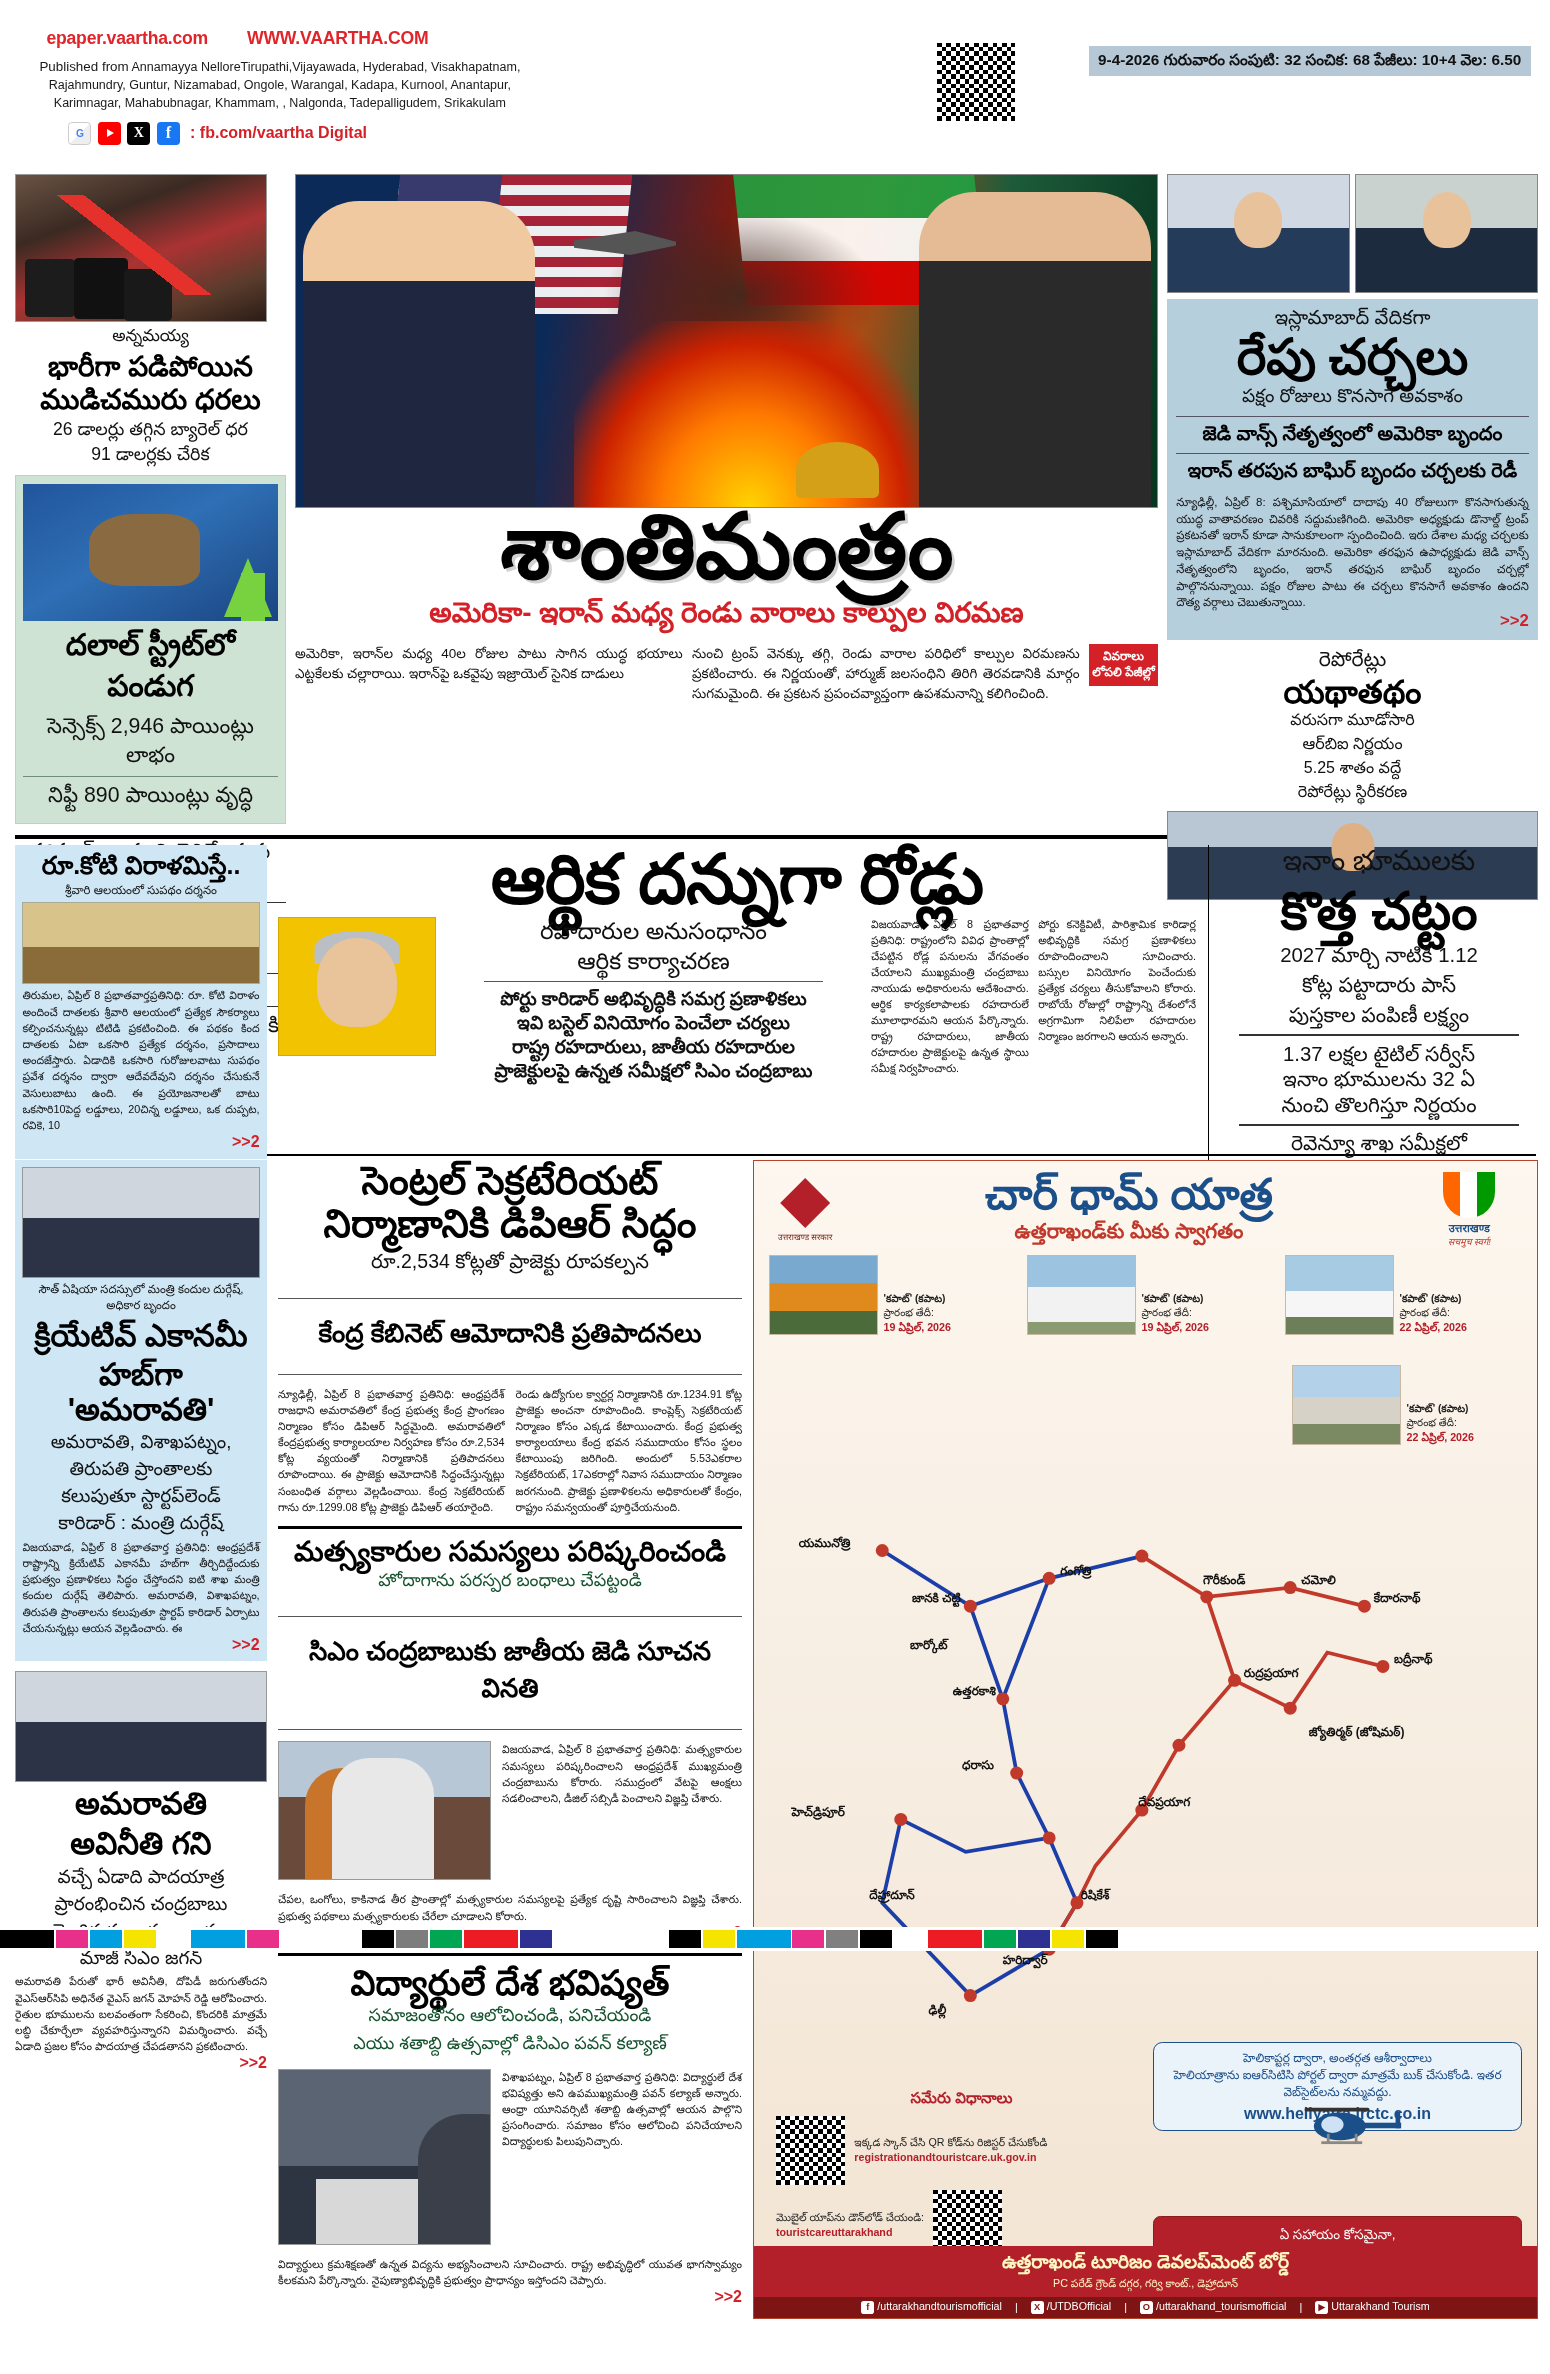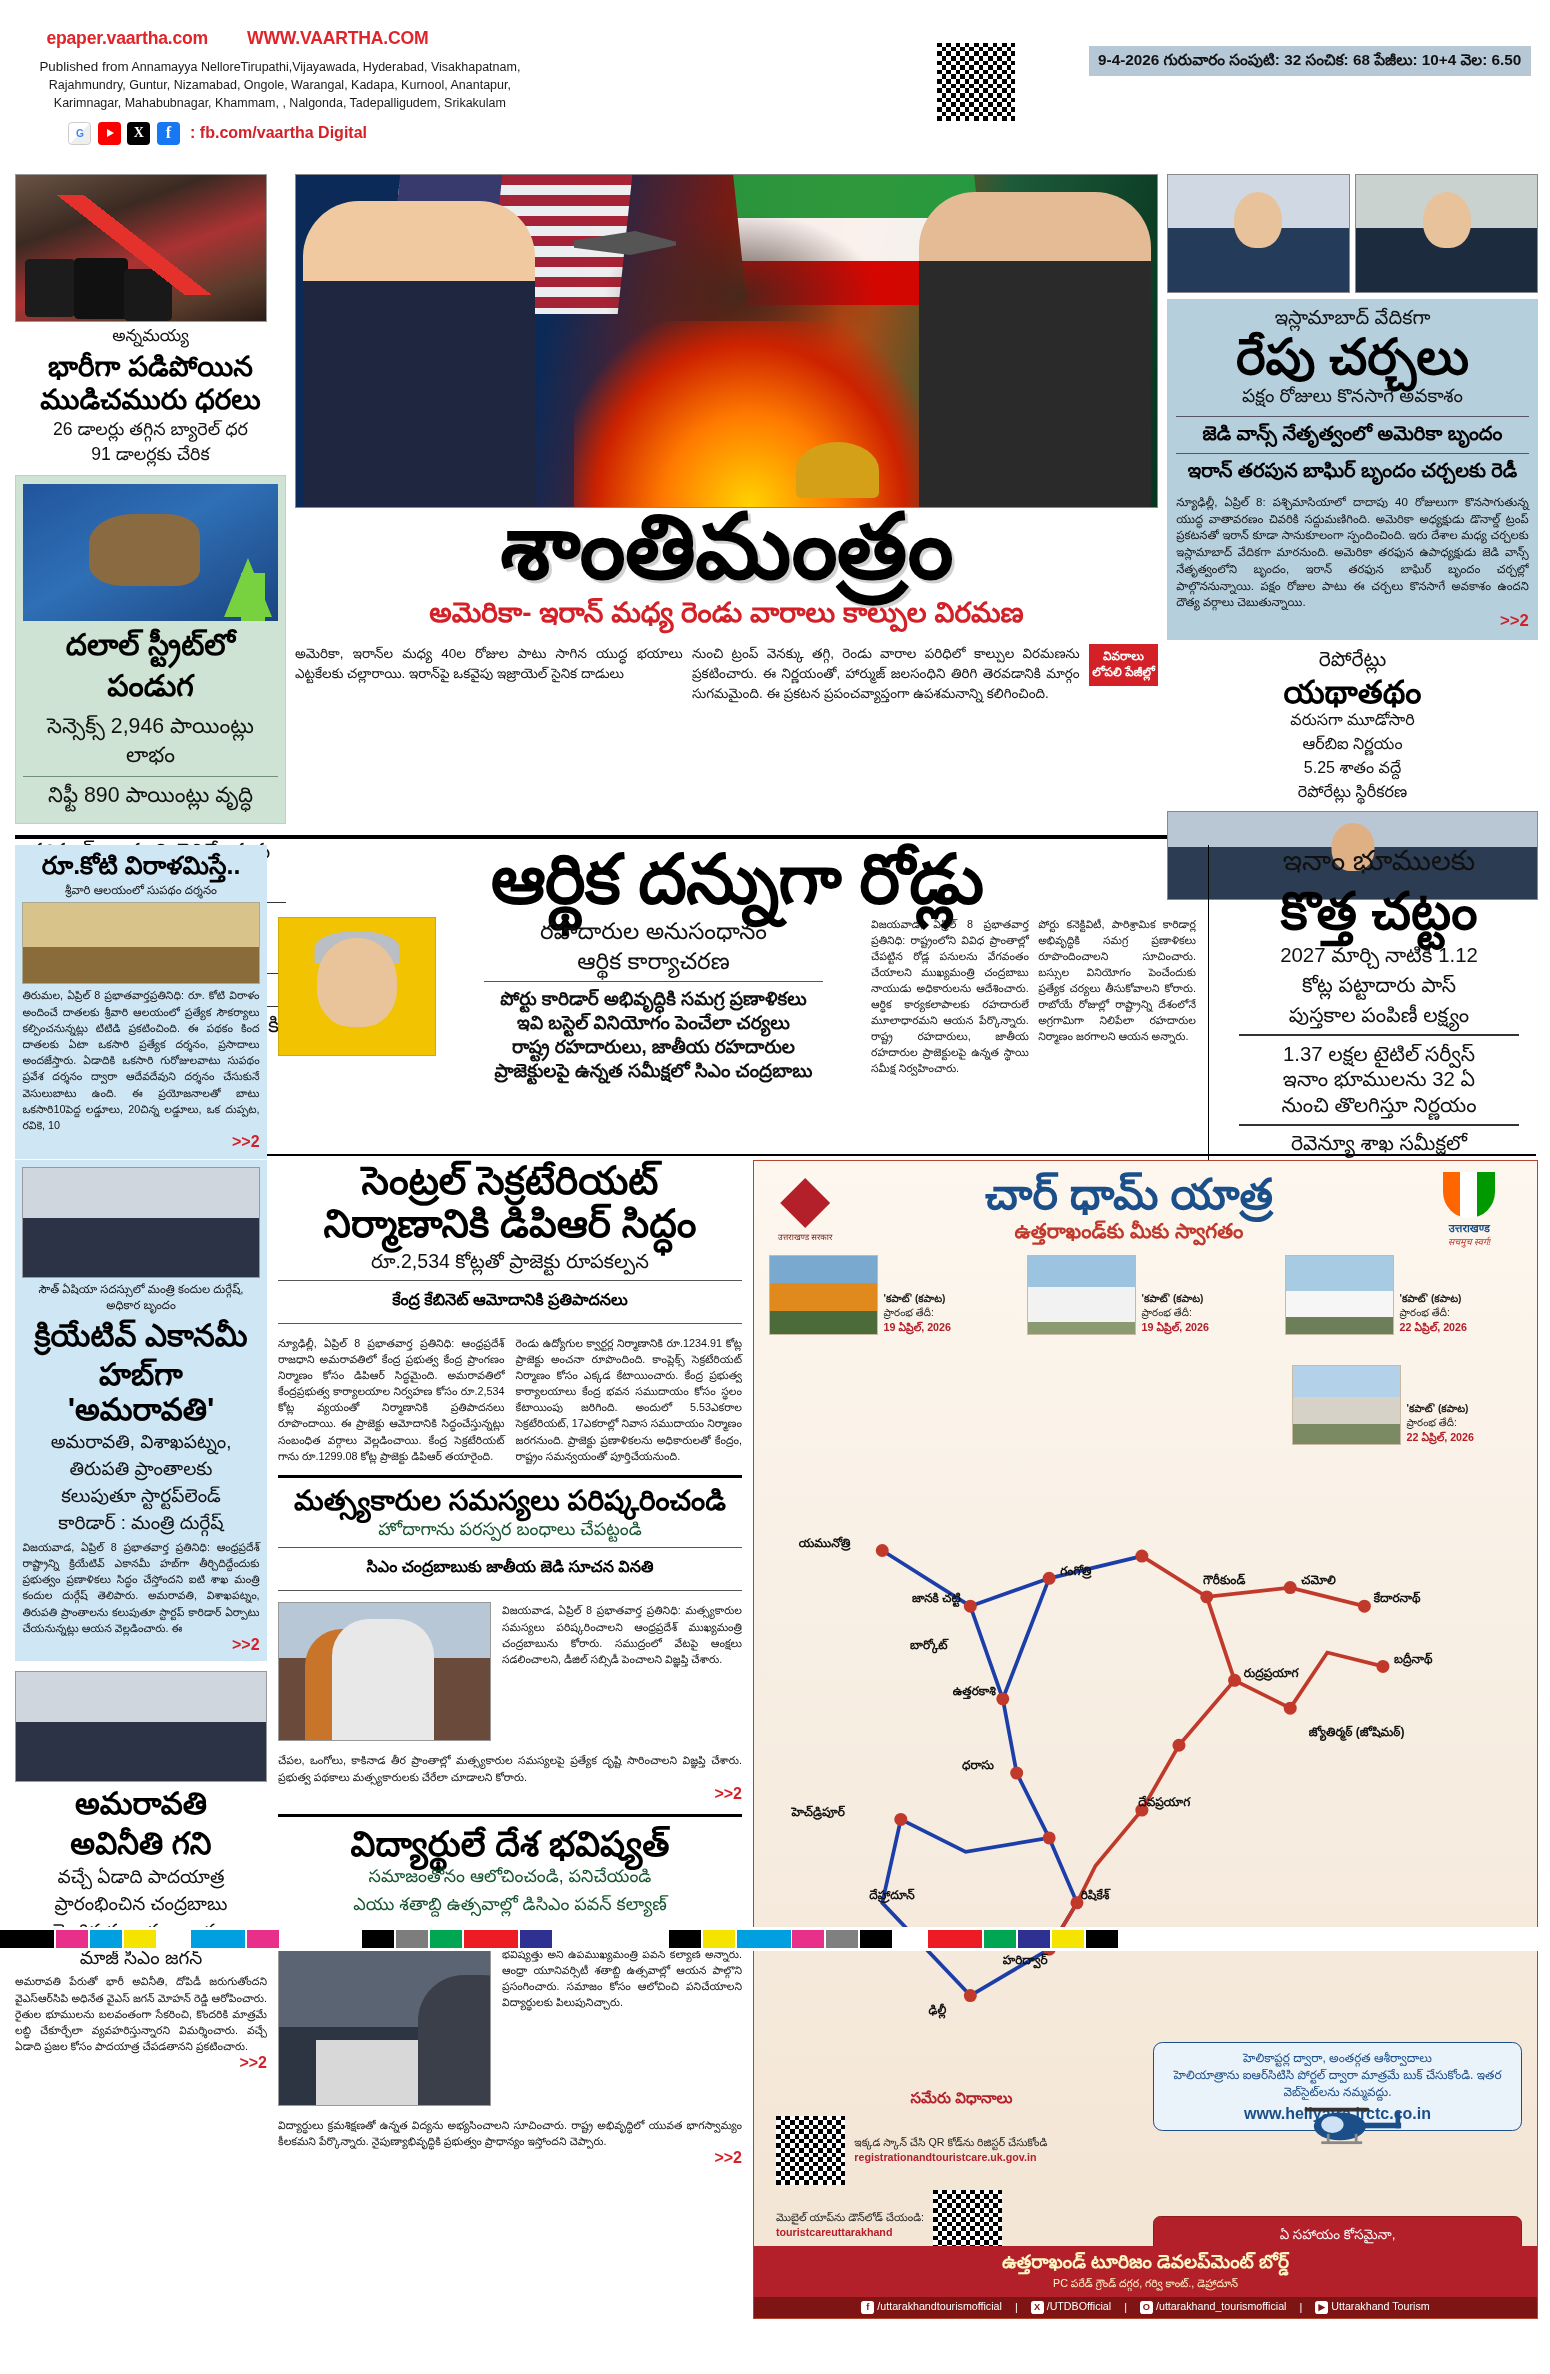--- a/index.html
+++ b/index.html
@@ -104,21 +104,21 @@
      text-align:center; padding:5.6px 2.8px; line-height:1.3; align-self:flex-start;}
 
   .col-right-top { position:absolute; left:1167px; top:0px; width:371px; }
   .rt-photos{display:flex;gap:5.6px;}
   .rt-ph{flex:1;height:119px;border:0.9px solid #888;position:relative;overflow:hidden;}
   .rt-ph.a{background:linear-gradient(180deg,#cfd8e3 0 45%,#243b5a 45% 100%);}
   .rt-ph.b{background:linear-gradient(180deg,#c9d2cf 0 45%,#1c2b3d 45% 100%);}
   .rt-ph .face{position:absolute;left:50%;top:16.7px;transform:translateX(-50%);width:48px;height:56px;background:#e8c29b;border-radius:50% 50% 44% 44%;}
   .rt-box{background:#b6cfdd;margin-top:5.6px;padding:7.4px 9.3px 9.3px 9.3px;}
   .rt-kicker{text-align:center;font-size:19.5px;color:#111;}
-  .rt-h1{text-align:center;font-size:50px;font-weight:bold;line-height:1.05;margin-top:-1.9px;color:#000;}
+  .rt-h1{text-align:center;font-size:50px;font-weight:bold;line-height:1.05;margin-top:-1.9px;color:#000;font-family:Liberation Serif, serif;}
   .rt-sub{text-align:center;font-size:18.6px;color:#111;margin-top:1.9px;border-bottom:1.9px solid #556;padding-bottom:4.6px;}
   .rt-l2{text-align:center;font-size:19.5px;font-weight:bold;color:#000;padding:4.6px 0;border-bottom:1.9px solid #556;}
   .rt-l3{text-align:center;font-size:19.5px;font-weight:bold;color:#000;padding:4.6px 0;}
   .rt-body{font-size:11.5px;line-height:1.45;text-align:justify;color:#111;margin-top:3.7px;}
   .rt-more{text-align:right;font-size:16.7px;font-weight:bold;color:#d42027;}
   .rt-b2{margin-top:7.4px;}
   .rt-b2 .k{text-align:center;font-size:20.4px;color:#111;}
   .rt-b2 .h{text-align:center;font-size:32px;font-weight:bold;line-height:1.06;color:#000;}
   .rt-b2 .s{text-align:center;font-size:16px;color:#111;margin-top:1.9px;}
   .rt-ph3{margin-top:5.6px;width:100%;height:89px;border:0.9px solid #888;background:linear-gradient(180deg,#b9c6d4 0 40%,#2c3c52 40% 100%);position:relative;overflow:hidden;}
@@ -164,21 +164,21 @@
   .c1 .cap{font-size:11.5px;text-align:center;color:#111;line-height:1.35;margin-top:3.7px;}
   .c1 .h{font-size:31px;font-weight:bold;text-align:center;line-height:1.1;color:#000;margin-top:5.6px;}
   .c1 .s{font-size:18.6px;text-align:center;line-height:1.25;color:#111;margin-top:3.7px;}
   .c1 .bd{font-size:10.8px;line-height:1.5;text-align:justify;color:#111;margin-top:4.6px;}
   .c1-blue{background:#cfe6f5;padding:7.4px;}
   .more{text-align:right;font-size:16px;font-weight:bold;color:#d42027;}
 
   .c2{position:absolute;left:278px;top:0;width:464px;}
   .c2 .h1{font-size:39px;font-weight:bold;text-align:center;line-height:1.1;color:#000;}
   .c2 .s1{font-size:19.5px;text-align:center;color:#111;margin-top:3.7px;}
-  .c2 .s2b{font-size:16px;font-weight:bold;text-align:center;color:#000;border-top:0.9px solid #555;border-bottom:0.9px solid #555;padding:10px 0;margin-top:3px;}
+  .c2 .s2b{font-size:26px;font-weight:bold;text-align:center;color:#000;border-top:0.9px solid #555;border-bottom:0.9px solid #555;padding:19px 0;margin-top:21px;}
   .c2 .cols{display:flex;gap:11px;margin-top:11px;}
   .c2 .cols p{flex:1;font-size:10.8px;line-height:1.5;text-align:justify;color:#111;}
   .c2 .rule{height:2.8px;background:#000;margin:11px 0 7.4px 0;}
   .c2 .h2{font-size:28px;font-weight:bold;text-align:center;color:#000;line-height:1.12;}
   .c2 .s3{font-size:17.6px;text-align:center;color:#14532d;margin-top:2.8px;}
   .c2 .ph{width:100%;height:139px;border:0.9px solid #999;background:linear-gradient(180deg,#b8c7d6 0 40%,#6a4a3a 40% 100%);position:relative;overflow:hidden;}
   .c2 .ph .p1{position:absolute;left:26px;bottom:0;width:102px;height:111px;background:#c8742a;border-radius:37px 37px 0 0;}
   .c2 .ph .p2{position:absolute;right:56px;bottom:0;width:102px;height:121px;background:#e8e8e8;border-radius:37px 37px 0 0;}
   .c2 .ph2{width:100%;height:176px;border:0.9px solid #999;background:linear-gradient(180deg,#5b6472 0 55%,#2d3542 55% 100%);position:relative;overflow:hidden;}
   .c2 .ph2 .pod{position:absolute;left:37px;bottom:0;width:139px;height:65px;background:#d8d8d8;}

